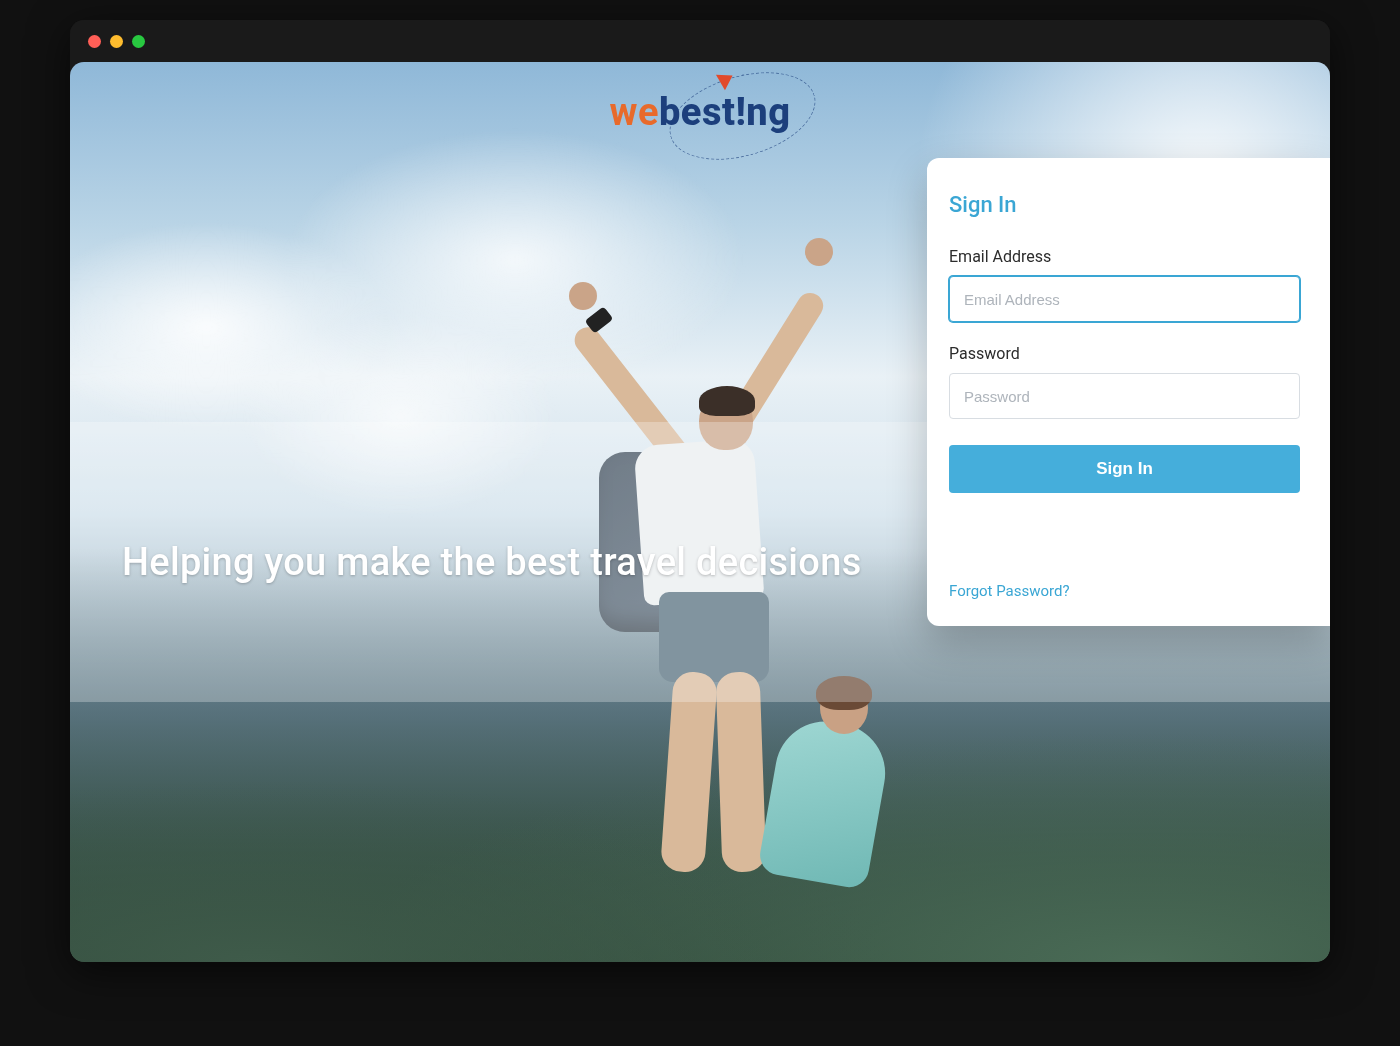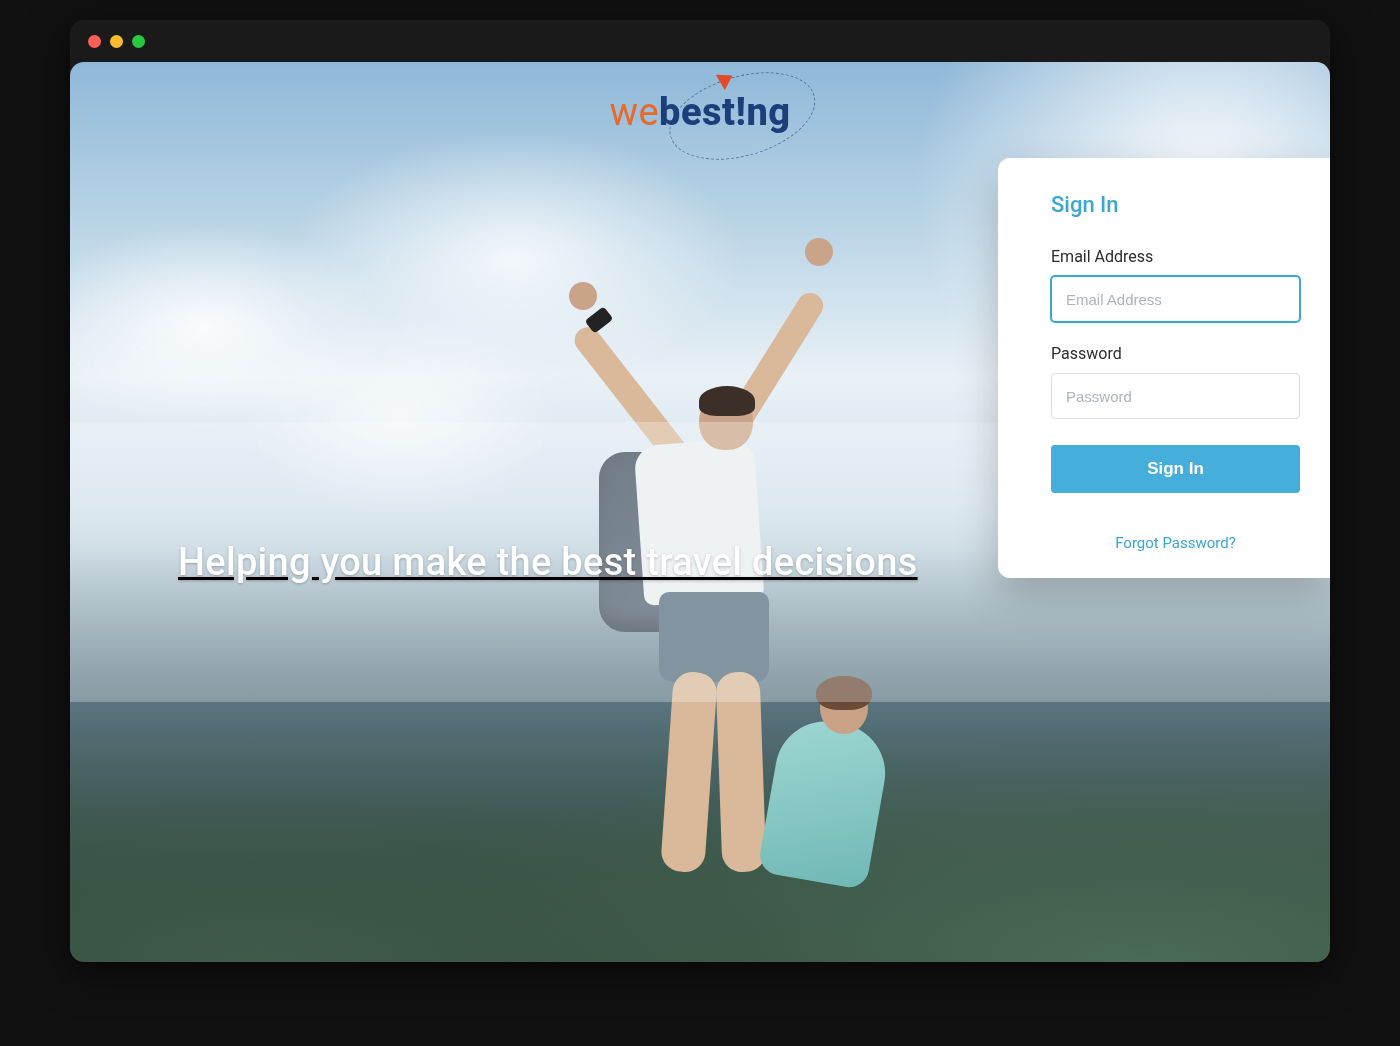--- a/index.html
+++ b/index.html
@@ -156,22 +156,21 @@
   
   .tagline-band {
     position: absolute;
     left: 0; right: 0;
     top: 360px;
     height: 280px;
     background: rgba(255,255,255,0.28);
     backdrop-filter: blur(0.5px);
     display: flex;
     align-items: center;
-    padding-left: 108px;
-    text-decoration: underline;
+    padding-left: 52px;
   }
   .tagline {
     color: #fff;
     font-size: 38px;
     font-weight: 500;
     letter-spacing: .3px;
     text-shadow: 0 1px 3px rgba(0,0,0,.25);
     max-width: 760px;
   }
 
@@ -200,32 +199,32 @@
     border-right:9px solid transparent;
     border-bottom:14px solid #e24a2b;
     transform: rotate(60deg);
   }
   .logo-text {
     font-size: 38px;
     font-weight: 800;
     letter-spacing: .5px;
     white-space: nowrap;
   }
-  .logo-we   { color: #e86a2b; font-weight: 400; }
+  .logo-we   { color: #e86a2b; font-weight: 700; }
   .logo-trip { color: #1c3f7c; font-weight: 800; }
 
   
   .signin-card {
     position: absolute;
     top: 96px;
     right: 0;
-    width: 332px;
+    width: 403px;
     background: #fff;
     border-radius: 12px 0 0 12px;
-    padding: 34px 30px 26px 53px;
+    padding: 34px 30px 26px 22px;
     box-shadow: 0 16px 40px rgba(0,0,0,.22);
   }
   .signin-title {
     color: #3aa6d4;
     font-size: 22px;
     font-weight: 500;
     margin-bottom: 30px;
   }
   .field-label {
     display: block;
@@ -255,22 +254,21 @@
     border: none;
     border-radius: 4px;
     background: #45aedb;
     color: #fff;
     font-size: 17px;
     font-weight: 600;
     cursor: pointer;
     margin-top: 4px;
   }
   .forgot-row {
-    text-align: center;
-    margin-top: 40px;
+    margin-top: 88px;
   }
   .forgot-link {
     color: #3aa6d4;
     font-size: 15px;
     text-decoration: none;
     cursor: pointer;
   }
 </style>
 </head>
 <body>

